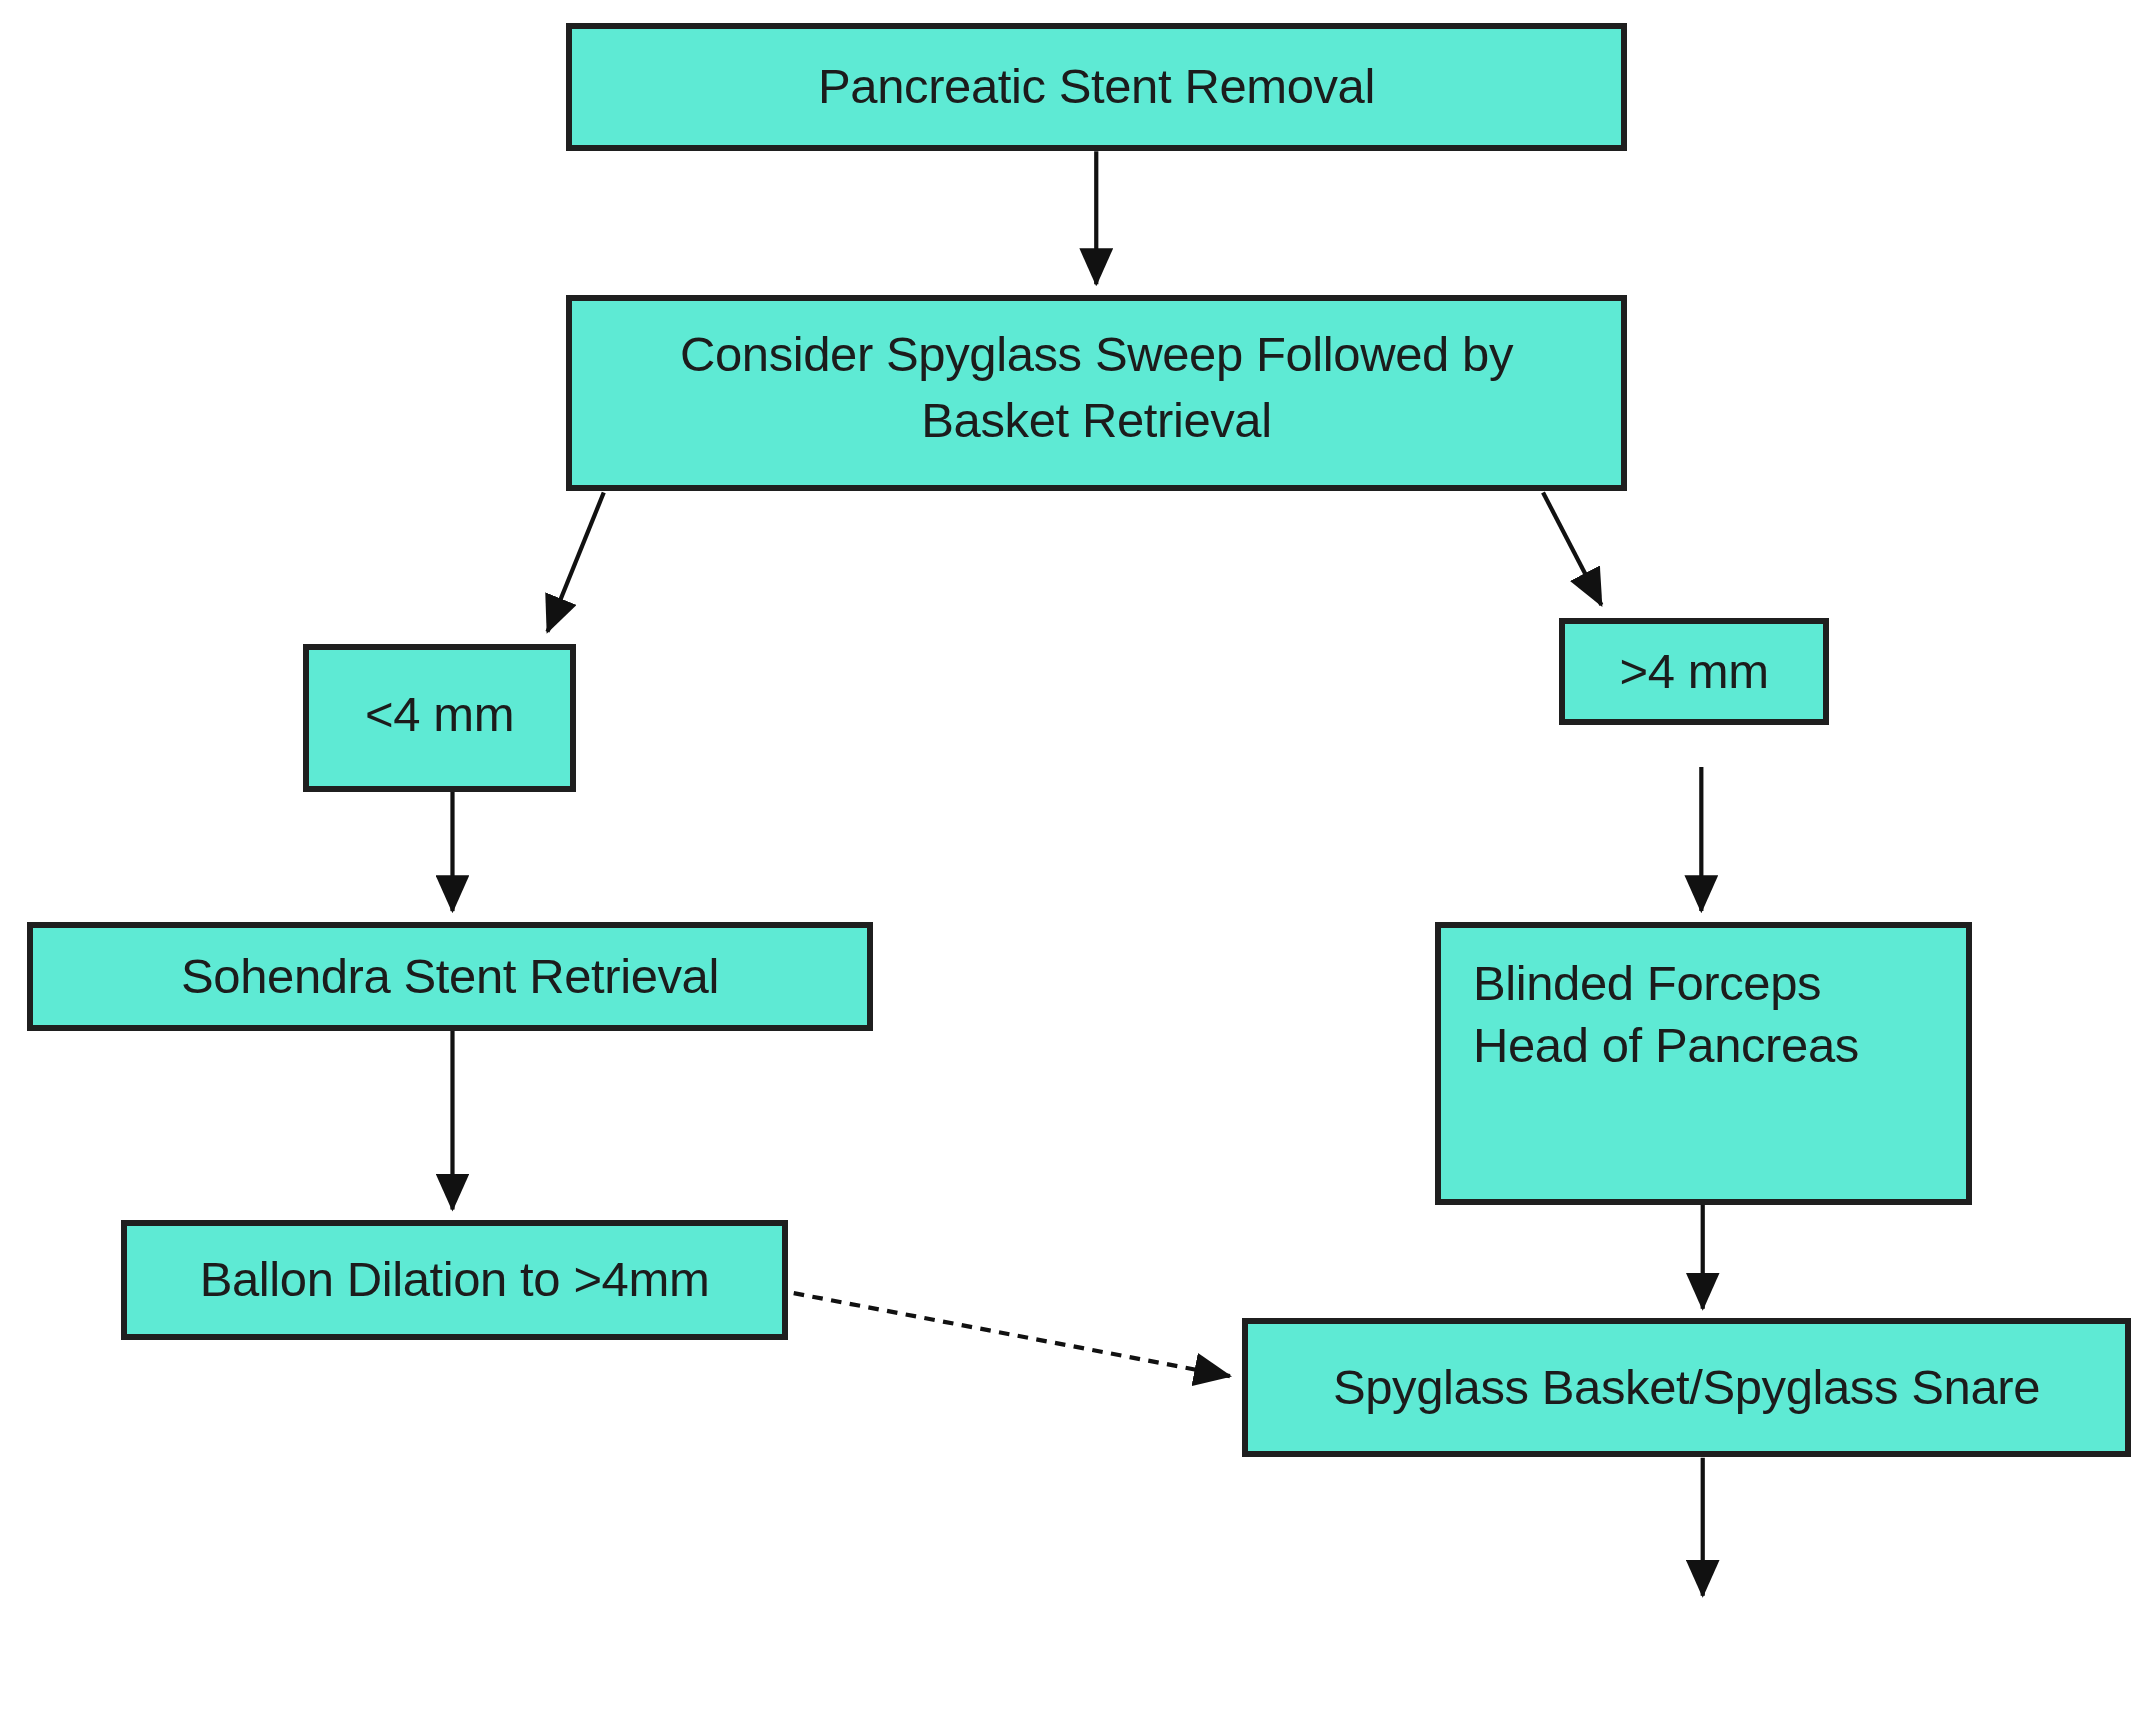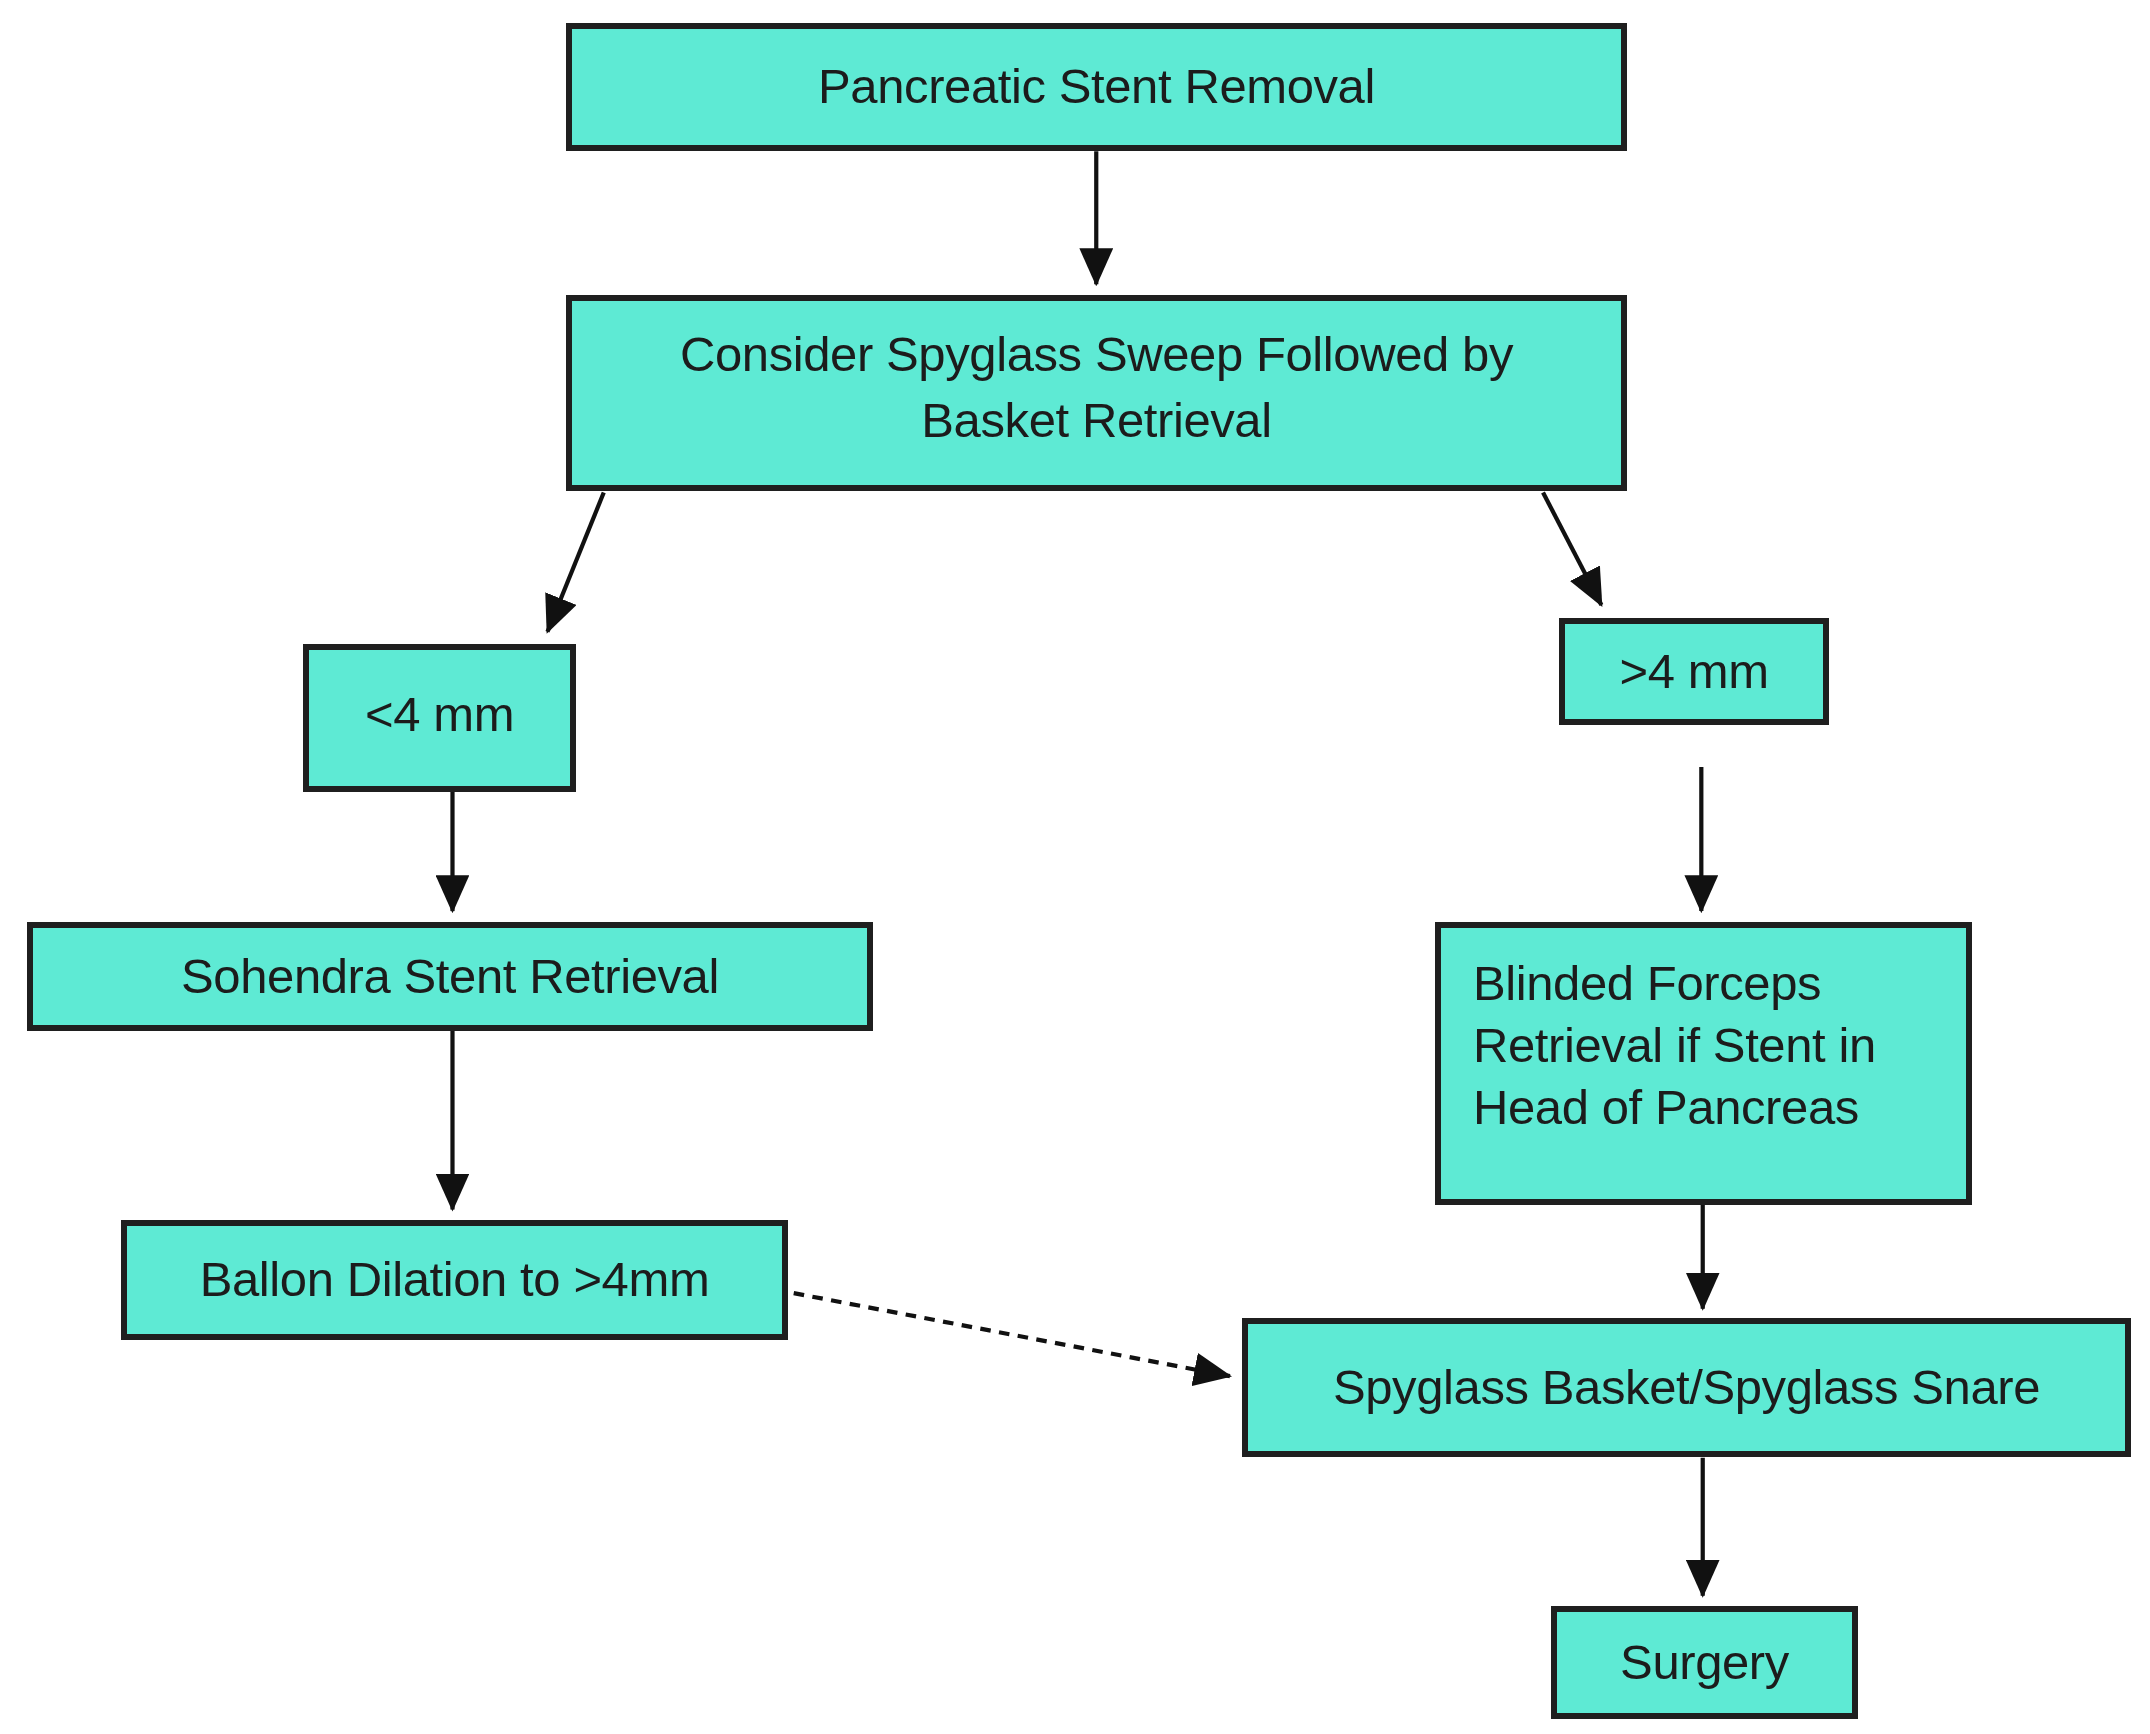--- a/index.html
+++ b/index.html
@@ -92,27 +92,23 @@
     <span>Sohendra Stent Retrieval</span>
   </div>
 
   <div class="node" id="node-ballon">
     <span>Ballon Dilation to &gt;4mm</span>
   </div>
 
   <div class="node" id="node-blinded">
     <span class="lines">
       <span style="display:block">Blinded Forceps</span>
-      <span style="display:block">Retrieval if Stent in</span>
       <span style="display:block">Head of Pancreas</span>
     </span>
   </div>
 
   <div class="node" id="node-spyglass">
     <span>Spyglass Basket/Spyglass Snare</span>
   </div>
 
-  <div class="node" id="node-surgery">
-    <span>Surgery</span>
-  </div>
 
 </div>
 
 
 </body></html>

